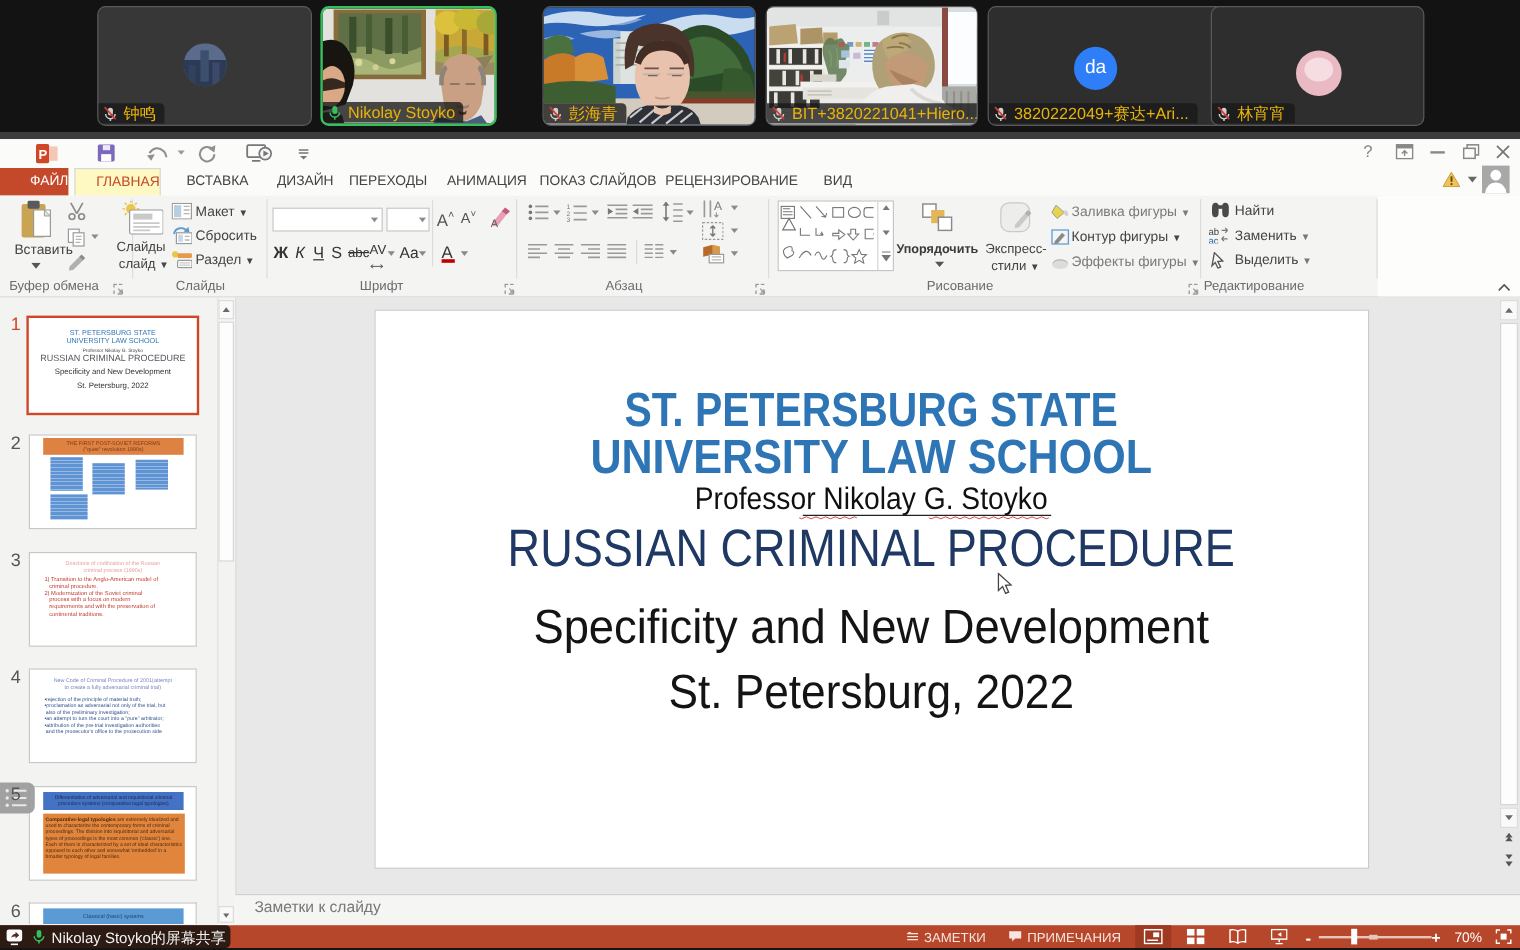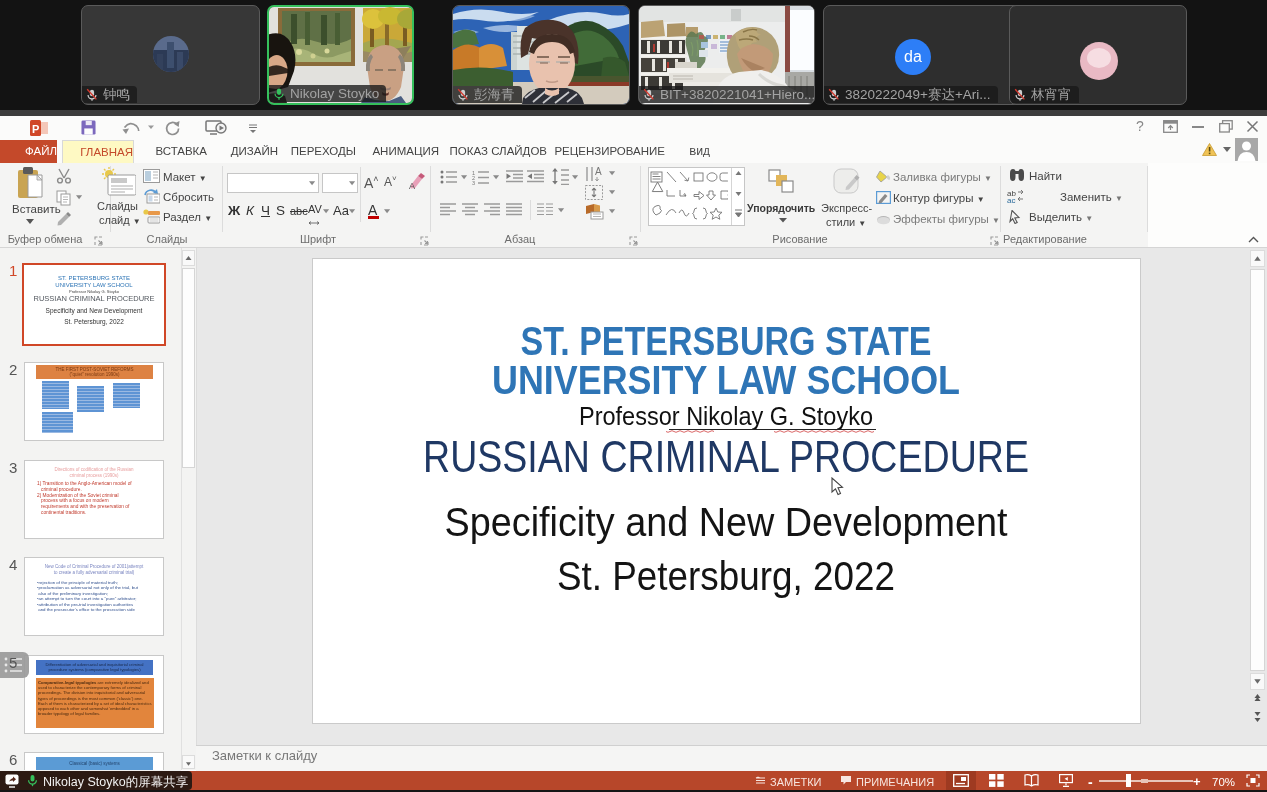--- a/index.html
+++ b/index.html
@@ -7,21 +7,21 @@
     font-family:"Liberation Sans", sans-serif; }
   .abs { position:absolute; }
   #stage { position:relative; width:1267px; height:792px; }
 
   
   #zoomstrip { left:0; top:0; width:1267px; height:110px; background:#131313; }
   #zoombar2 { left:0; top:110px; width:1267px; height:6px; background:#3c3c3c; }
   .tile { position:absolute; top:5px; height:100px; width:178px; background:#333333;
     border:1px solid #5a5a5a; border-radius:7px; overflow:hidden; }
   .tlabel { position:absolute; left:0; bottom:1px; height:17px; background:rgba(24,24,24,.78);
-    color:#a3a3a3; font-size:13.5px; line-height:17px; padding:0 7px 0 3px; border-radius:0 4px 0 0;
+    color:#eab308; font-size:13.5px; line-height:17px; padding:0 7px 0 3px; border-radius:0 4px 0 0;
     white-space:nowrap; display:flex; align-items:center; gap:4px; }
   .micico { width:14px; height:14px; flex:0 0 14px; }
 
   
   #titlebar { left:0; top:116px; width:1267px; height:24px; background:#fbfbfa; }
   #titletext { left:0; top:119px; width:1267px; text-align:center; color:#8a8a8a; font-size:12px; }
 
   
   #tabrow { left:0; top:140px; width:1267px; height:23px; background:#fbfbfa; }
   .tab { position:absolute; top:0; height:23px; color:#444; font-size:11.5px; line-height:23px; text-align:right; white-space:nowrap; }
@@ -366,21 +366,21 @@
 
   <div id="tabrow" class="abs"></div>
   <div class="tab" style="left:0; top:140px; width:57px; background:#c4492a; color:#fff;">ФАЙЛ</div>
   <div class="tab" style="left:62px; top:140px; width:72px; background:#fef9c3; border:1px solid #d8d8d8; border-bottom:none; color:#c4492a;">ГЛАВНАЯ</div>
   <div class="tab" style="left:145px; top:140px; width:62px;">ВСТАВКА</div>
   <div class="tab" style="left:218px; top:140px; width:60px;">ДИЗАЙН</div>
   <div class="tab" style="left:288px; top:140px; width:68px;">ПЕРЕХОДЫ</div>
   <div class="tab" style="left:367px; top:140px; width:72px;">АНИМАЦИЯ</div>
   <div class="tab" style="left:447px; top:140px; width:100px;">ПОКАЗ СЛАЙДОВ</div>
   <div class="tab" style="left:553px; top:140px; width:112px;">РЕЦЕНЗИРОВАНИЕ</div>
-  <div class="tab" style="left:674px; top:140px; width:36px;font-family:Liberation Mono, monospace;">ВИД</div>
+  <div class="tab" style="left:674px; top:140px; width:36px;">ВИД</div>
   <svg class="abs" style="left:1202px; top:143px;" width="15" height="13" viewBox="0 0 15 13">
     <path d="M7.5 0.5 L14.5 12.5 L0.5 12.5 Z" fill="#f0c356" stroke="#c89a30" stroke-width="0.8"></path>
     <rect x="6.8" y="4" width="1.6" height="4.5" fill="#5a4a10"></rect>
     <rect x="6.8" y="9.6" width="1.6" height="1.6" fill="#5a4a10"></rect>
   </svg>
   <svg class="abs" style="left:1223px; top:147px;" width="8" height="6" viewBox="0 0 8 6">
       <path d="M0 0 L8 0 L4 5 Z" fill="#666"></path>
     </svg>
   <div class="abs" style="left:1235px; top:138px; width:23px; height:23px; background:#a8a8a8;">
     <svg width="23" height="23" viewBox="0 0 23 23">
@@ -670,21 +670,21 @@
     <path d="M1 5 q0 -4 3 -4 q2.5 0 2.5 3 l0 5 q0 4 -2.75 4 q-2.75 0 -2.75 -4 z" fill="#4a4a4a"></path>
     <path d="M15 5 q0 -4 -3 -4 q-2.5 0 -2.5 3 l0 5 q0 4 2.75 4 q2.75 0 2.75 -4 z" fill="#4a4a4a"></path>
     <rect x="6" y="3" width="4" height="3" fill="#4a4a4a"></rect>
   </svg>
   <div class="rtxt" style="left:1029px; top:170px;">Найти</div>
   <svg class="ricon" style="left:1007px; top:189px;" width="18" height="14" viewBox="0 0 18 14">
     <text x="0" y="7" font-size="8" fill="#444" font-family="Liberation Sans">ab</text>
     <text x="0" y="14" font-size="8" fill="#2a6a9a" font-family="Liberation Sans">ac</text>
     <path d="M11 3 h5 M16 3 l-2 -2 M16 3 l-2 2 M16 10 h-5 M11 10 l2 -2 M11 10 l2 2" stroke="#777" stroke-width="1" fill="none"></path>
   </svg>
-  <div class="rtxt" style="left:1029px; top:191px;margin-left:31px;">Заменить <span style="font-size:8px; color:#777;">▼</span></div>
+  <div class="rtxt" style="left:1029px; top:191px;">Заменить <span style="font-size:8px; color:#777;">▼</span></div>
   <svg class="ricon" style="left:1009px; top:210px;" width="13" height="14" viewBox="0 0 13 14">
     <path d="M3 0.5 l7 7 l-4.2 0.4 l2.4 4.6 l-2.2 1 l-2.3 -4.7 l-2.7 2.7 z" fill="none" stroke="#555" stroke-width="1.1"></path>
   </svg>
   <div class="rtxt" style="left:1029px; top:211px;">Выделить <span style="font-size:8px; color:#777;">▼</span></div>
   <div class="glabel" style="left:985px; width:120px;">Редактирование</div>
   <svg class="abs" style="left:1248px; top:236px;" width="11" height="7" viewBox="0 0 11 7">
       <path d="M1 6 L5.5 1.5 L10 6" fill="none" stroke="#555" stroke-width="1.4"></path>
     </svg>
 
   <div id="mainarea" class="abs"></div>

